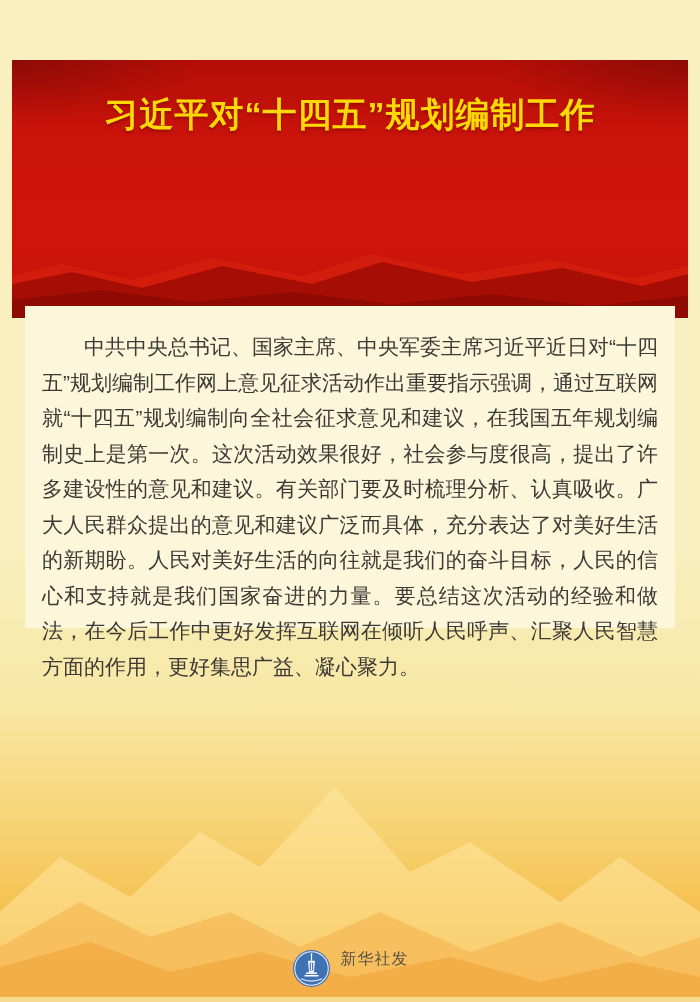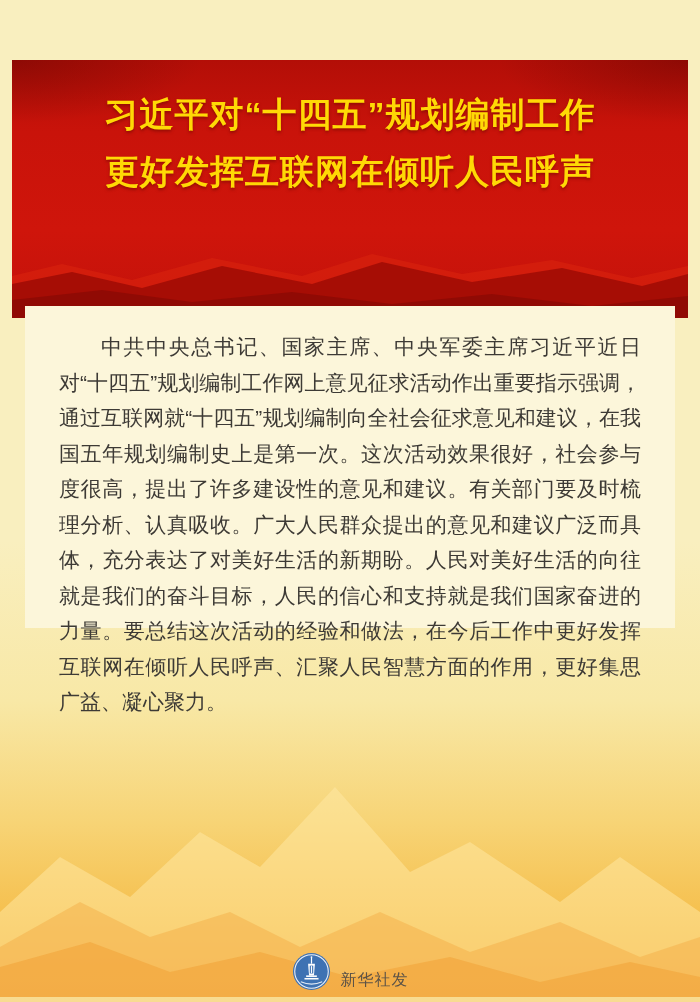--- a/index.html
+++ b/index.html
@@ -35,34 +35,34 @@
   .title-line {
     text-align:center; font-weight:bold; font-size:34px; line-height:56.5px;
     letter-spacing:1px; color:#ffd905;
     text-shadow:0 2px 3px rgba(110,10,0,.55);
     font-family:"Liberation Sans", sans-serif;
   }
 
   
   .para-box {
     position:absolute; left:25px; top:306px; width:650px; height:322px;
-    background:#fcf6da; box-sizing:border-box; padding:23px 34px;
+    background:#fcf6da; box-sizing:border-box; padding:23px 17px;
   }
   .body-text {
     margin:0; font-size:21px; line-height:35.5px; color:#3d3a35;
     text-align:justify; text-indent:2em;
     font-family:"Liberation Sans", sans-serif;
   }
 
   .para2-wrap { position:absolute; left:40px; top:649px; width:623px; }
 
   
   .footer {
     position:absolute; left:0; top:949px; width:700px; height:42px;
-    display:flex; align-items:flex-end; justify-content:center; gap:10px;
+    display:flex; align-items:flex-start; justify-content:center; gap:10px;
   }
   .credit-text { font-size:16px; letter-spacing:1px; color:#5c5347; }
   .logo-svg { width:39px; height:39px; display:block; }
 </style>
 </head>
 <body>
 
 <div class="poster">
 
   <svg class="gold-mountains" viewBox="0 0 700 240" preserveAspectRatio="none">
@@ -73,21 +73,20 @@
   </svg>
 
   <div class="banner">
     <svg class="red-mountains" viewBox="0 0 676 70" preserveAspectRatio="none">
       <polygon fill="#da250f" opacity="0.55" points="0,28 50,16 120,32 200,10 290,28 360,6 450,26 540,12 620,30 676,18 676,70 0,70"></polygon>
       <polygon fill="#a30d05" opacity="0.95" points="0,36 60,24 130,40 210,18 300,36 370,14 460,34 550,20 630,38 676,26 676,70 0,70"></polygon>
       <polygon fill="#8e0a04" opacity="0.9" points="0,52 90,42 180,54 280,44 380,56 480,46 580,58 676,48 676,70 0,70"></polygon>
     </svg>
     <div class="title-block">
       <div class="title-line">习近平对“十四五”规划编制工作</div>
-      <div class="title-line">更好发挥互联网在倾听人民呼声</div>
     </div>
   </div>
 
   <div class="para-box">
     <p class="body-text">中共中央总书记、国家主席、中央军委主席习近平近日对“十四五”规划编制工作网上意见征求活动作出重要指示强调，通过互联网就“十四五”规划编制向全社会征求意见和建议，在我国五年规划编制史上是第一次。这次活动效果很好，社会参与度很高，提出了许多建设性的意见和建议。有关部门要及时梳理分析、认真吸收。广大人民群众提出的意见和建议广泛而具体，充分表达了对美好生活的新期盼。人民对美好生活的向往就是我们的奋斗目标，人民的信心和支持就是我们国家奋进的力量。要总结这次活动的经验和做法，在今后工作中更好发挥互联网在倾听人民呼声、汇聚人民智慧方面的作用，更好集思广益、凝心聚力。</p>
   </div>
 
 
   <div class="footer">
     <svg class="logo-svg" viewBox="0 0 40 40">

